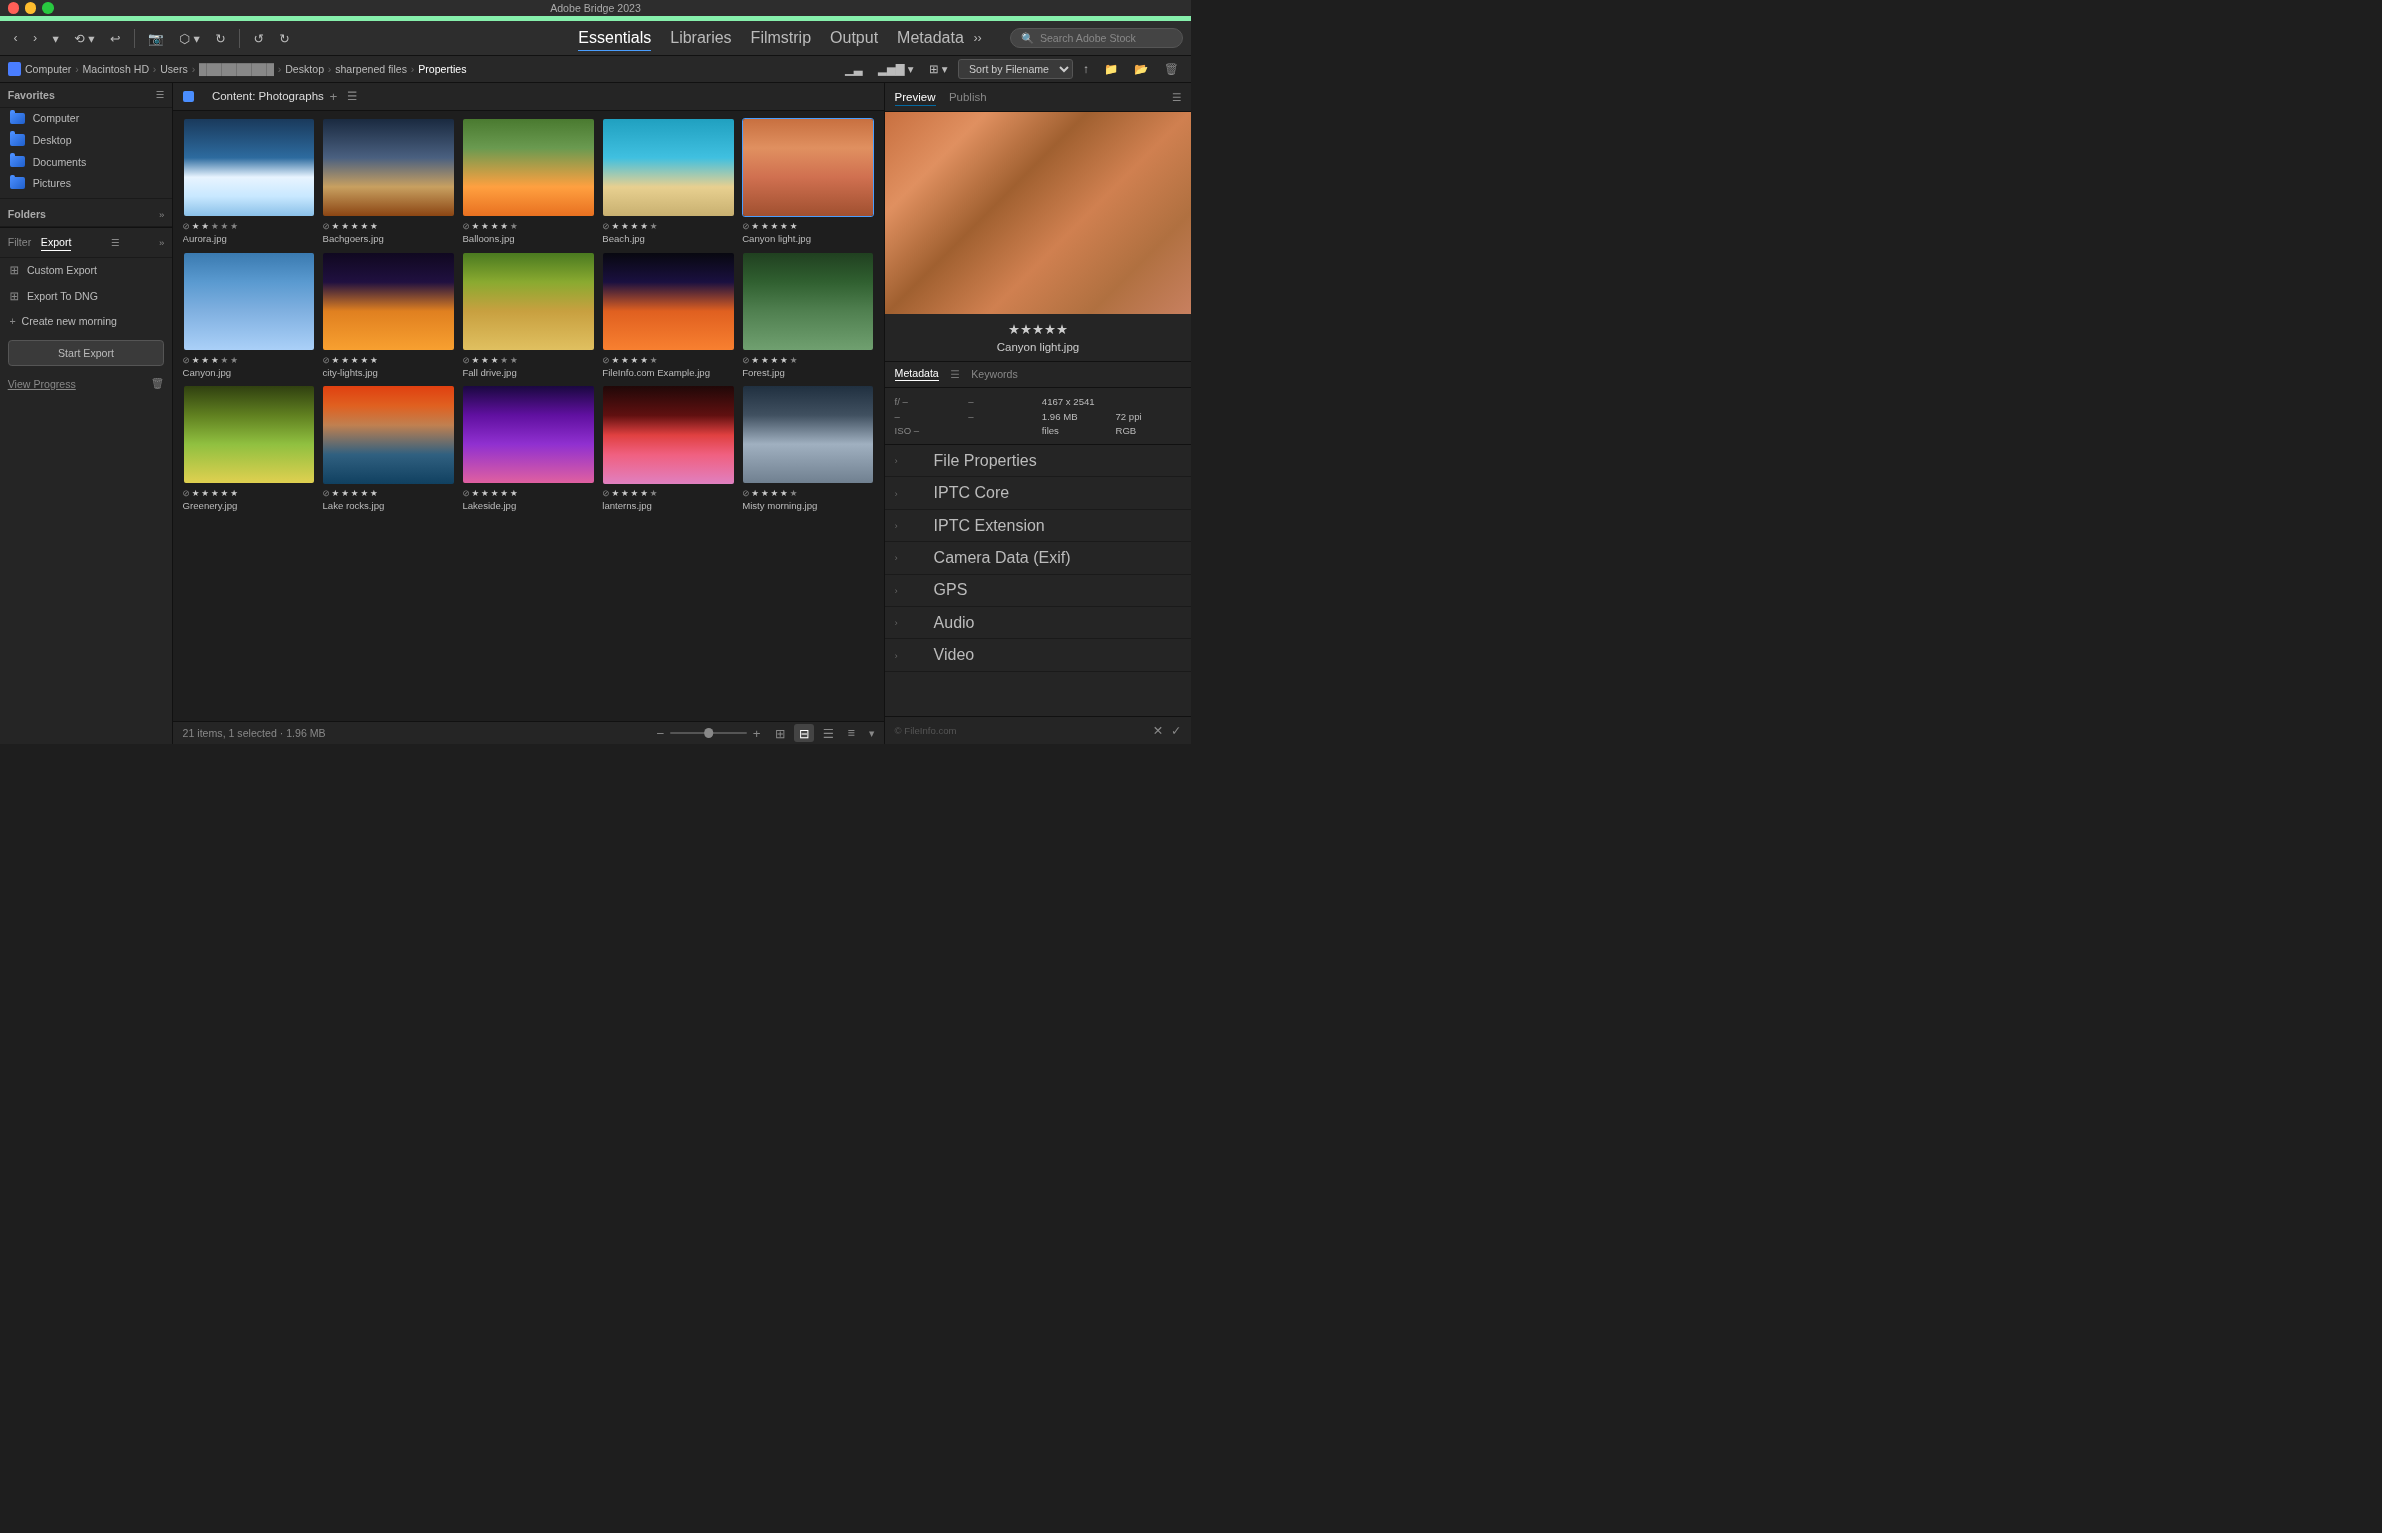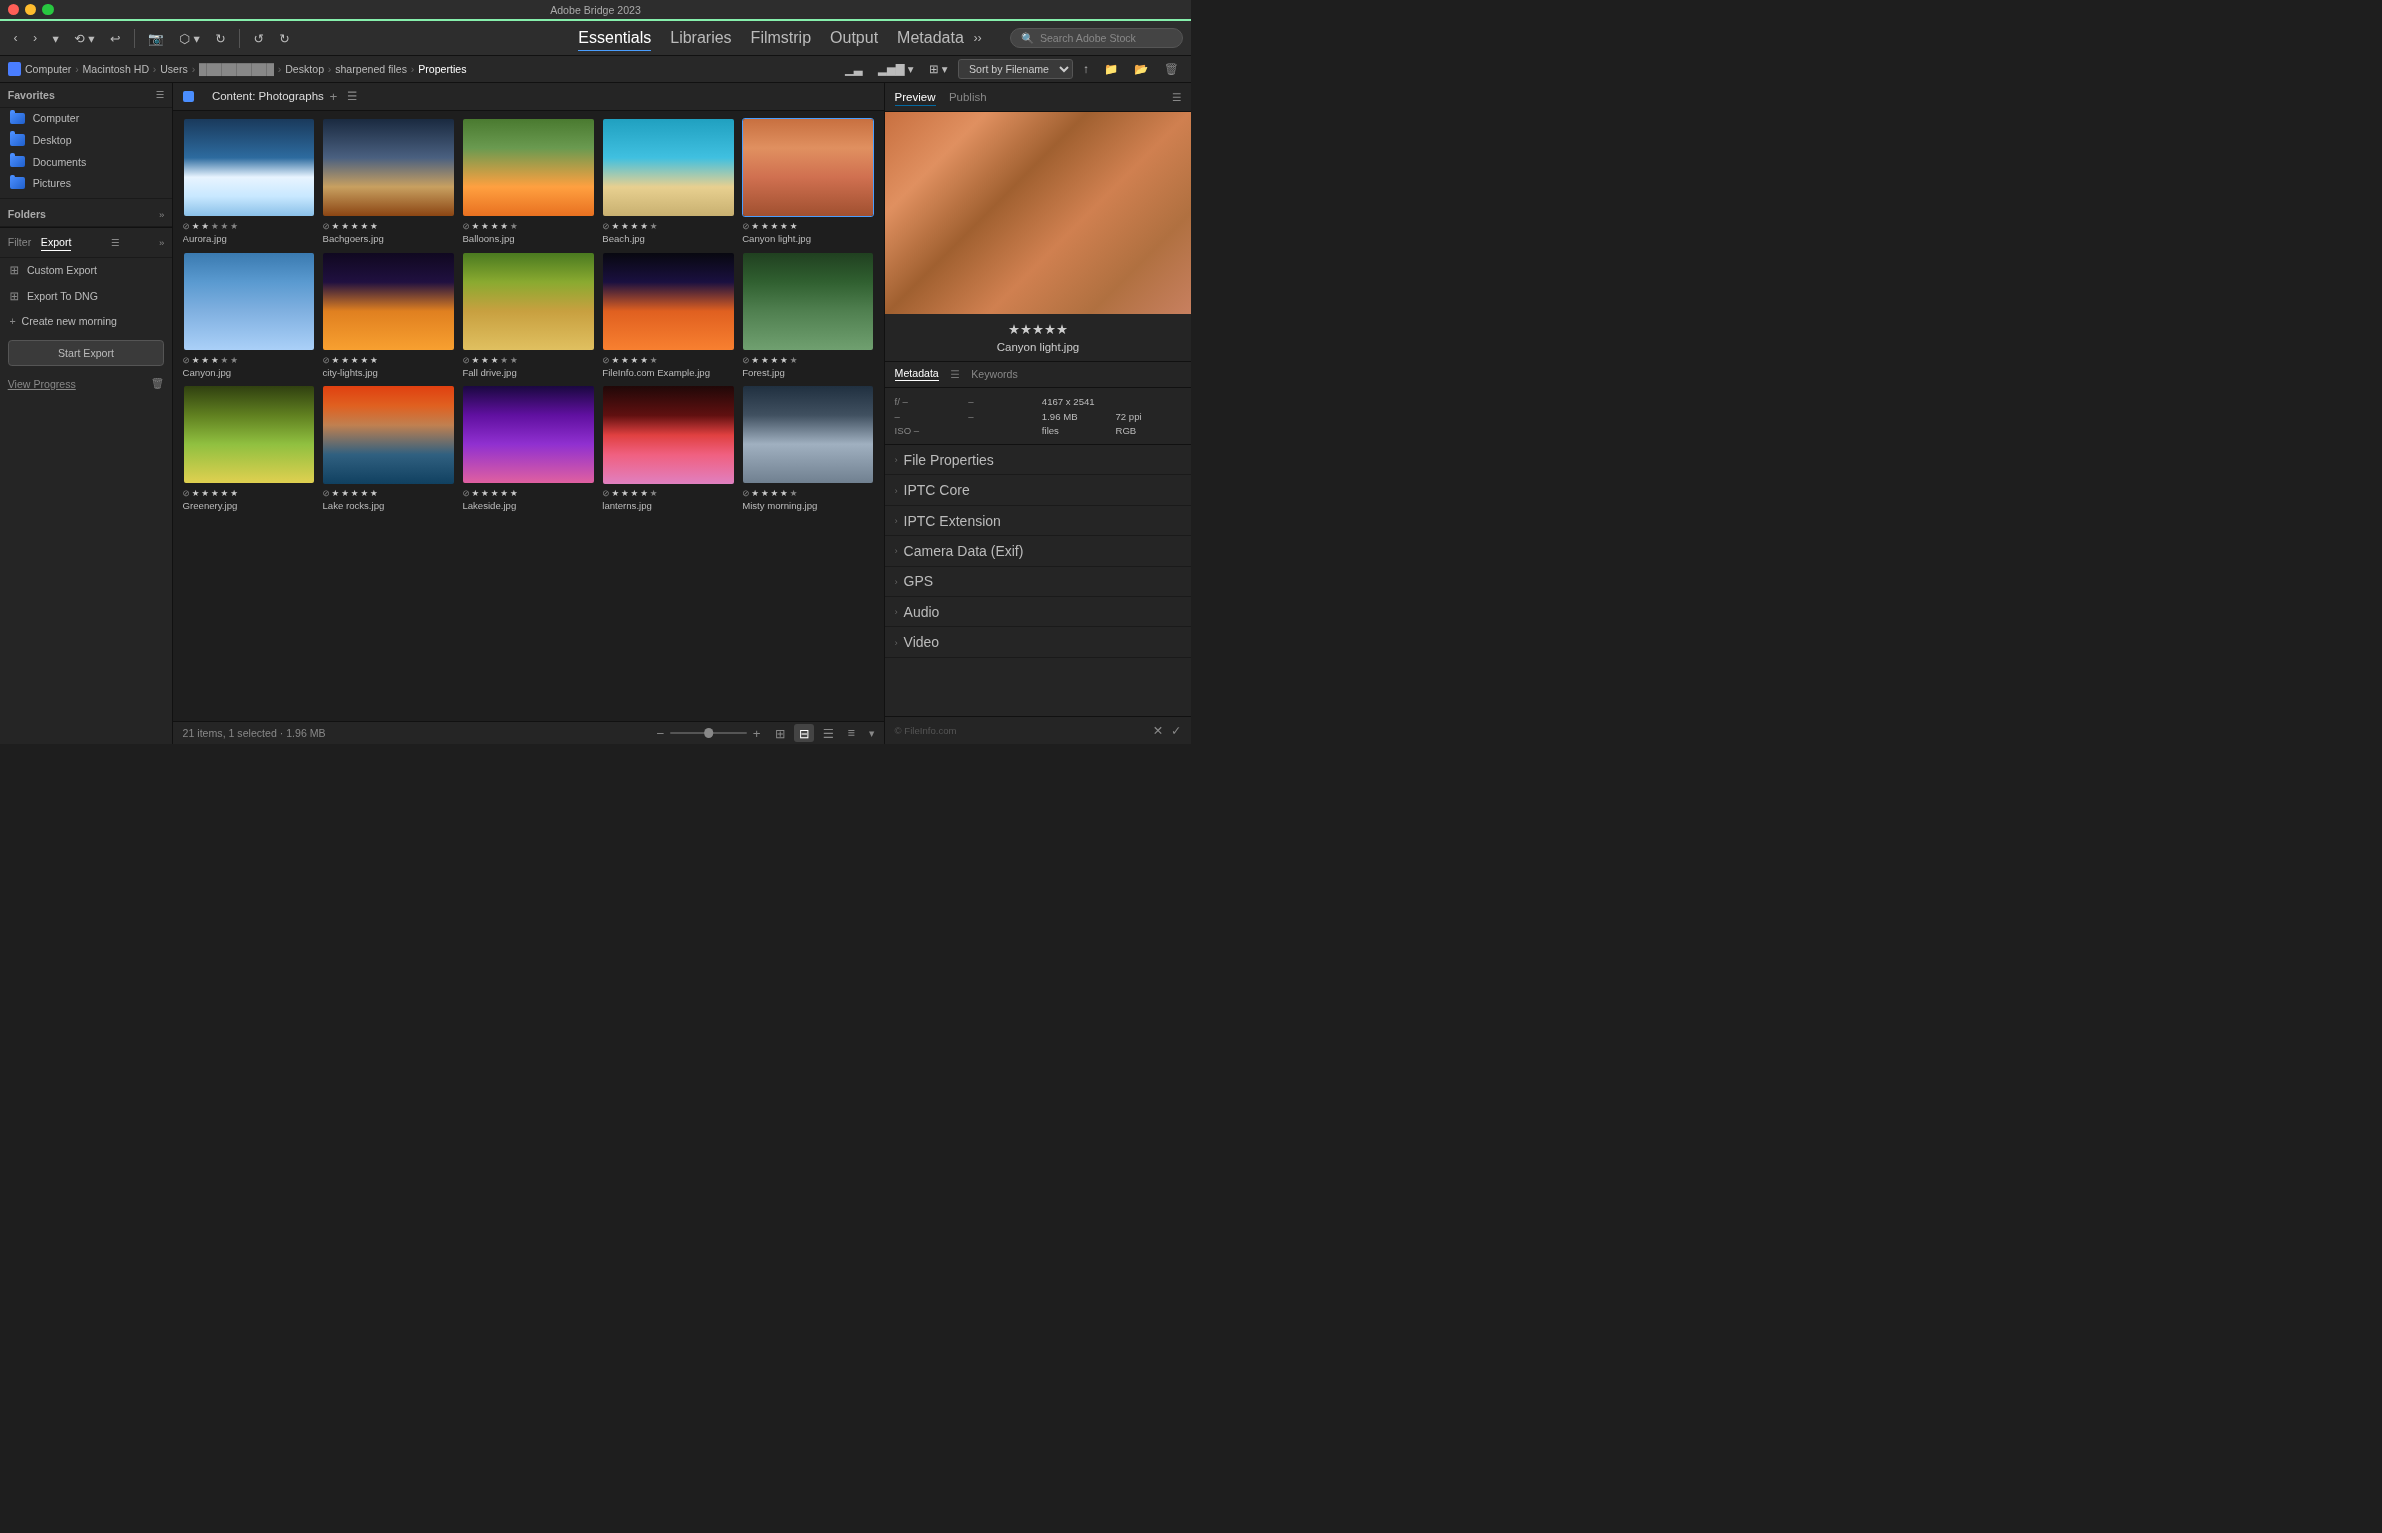--- a/index.html
+++ b/index.html
@@ -14,21 +14,21 @@
     }
 
     
     .titlebar {
       background: #2d2d2d;
       height: 21px;
       display: flex;
       align-items: center;
       justify-content: center;
       position: relative;
-      border-bottom: 2px solid #86efac;
+      border-bottom: 5px solid #86efac;
     }
     .titlebar-buttons {
       position: absolute;
       left: 7.7px;
       display: flex;
       gap: 5.8px;
     }
     .tb-btn {
       width: 11.5px; height: 11.5px;
       border-radius: 50%;
@@ -513,21 +513,21 @@
 
     .meta-section {
       display: flex;
       align-items: center;
       padding: 6.7px 9.6px;
       border-bottom: 1px solid #1a1a1a;
       cursor: pointer;
       gap: 5.8px;
     }
     .meta-section-arrow { color: #666; font-size: 9.6px; }
-    .meta-section-label { font-size: 14px; color: #bbb; }
+    .meta-section-label { font-size: 16px; color: #bbb; margin-left: 30px; }
 
     .rs-footer {
       padding: 5.8px 9.6px;
       border-top: 1px solid #111;
       display: flex;
       align-items: center;
       justify-content: space-between;
     }
     .rs-footer-text { font-size: 9.6px; color: #555; }
     .rs-footer-btn { background: none; border: none; color: #888; cursor: pointer; font-size: 12.5px; }

